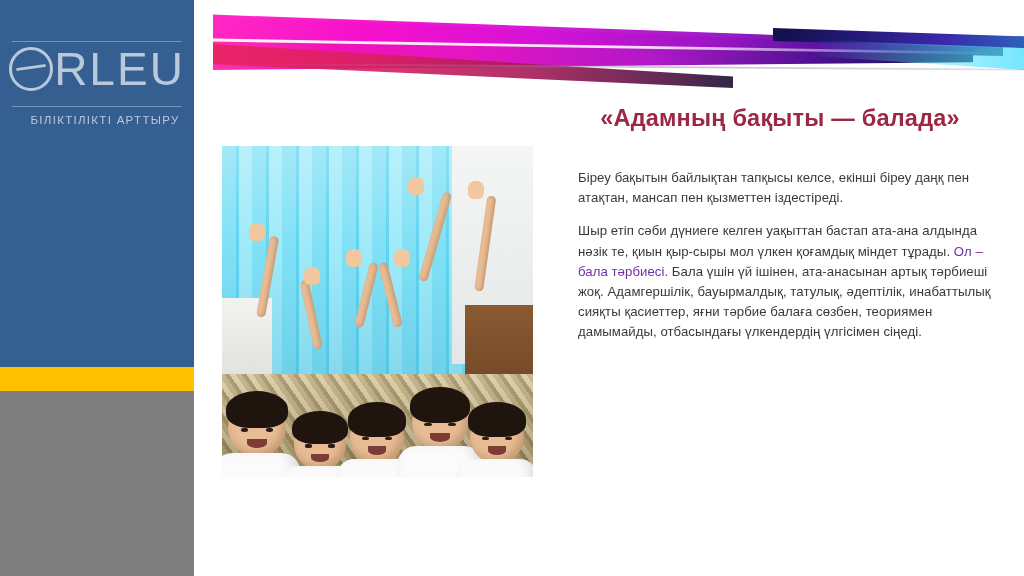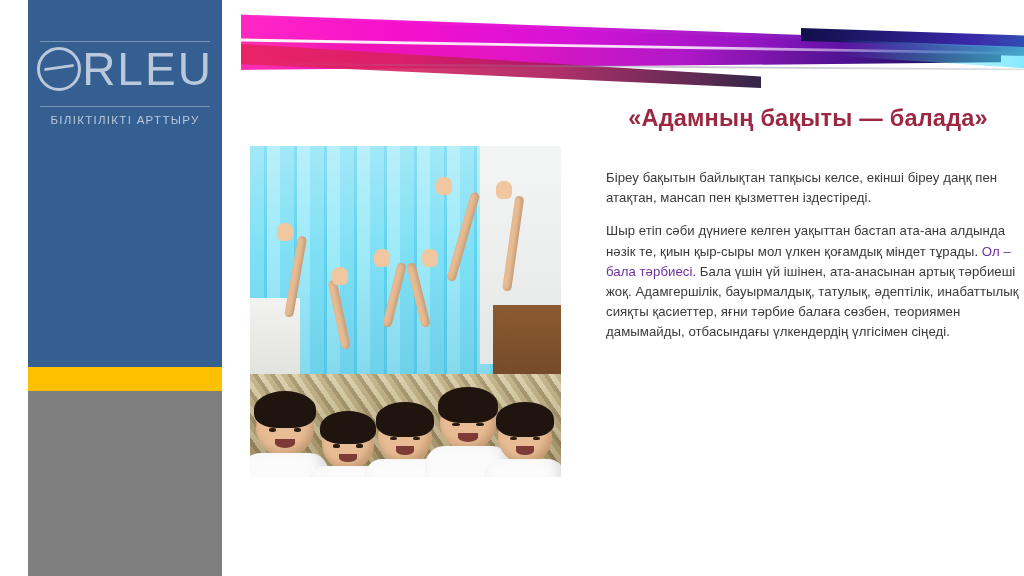--- a/index.html
+++ b/index.html
@@ -3,21 +3,21 @@
 <meta charset="utf-8">
 <style>
   html,body{margin:0;padding:0;}
   body{
     width:1024px;height:576px;
     background:#ffffff;
     font-family:"Liberation Sans","DejaVu Sans",sans-serif;
     overflow:hidden;
     position:relative;
   }
-  .slide{position:absolute;inset:0;background:#fff;overflow:hidden;margin-left:28px;}
+  .slide{position:absolute;inset:0;background:#fff;overflow:hidden;}
 
   
   .sidebar{position:absolute;left:0;top:0;width:194px;height:576px;}
   .sb-blue{position:absolute;left:0;top:0;width:194px;height:367px;background:#355e91;}
   .sb-yellow{position:absolute;left:0;top:367px;width:194px;height:24px;background:#ffc000;}
   .sb-gray{position:absolute;left:0;top:391px;width:194px;height:185px;background:#7f7f7f;}
 
   .sb-rule{position:absolute;left:12px;width:170px;height:1px;background:#8fa8c6;opacity:.75;}
   .sb-rule.top{top:41px;}
   .sb-rule.mid{top:106px;}
@@ -32,21 +32,21 @@
   .logo-otheta .ring{
     position:absolute;inset:0;border:3px solid #b9c8da;border-radius:50%;
     box-sizing:border-box;
   }
   .logo-otheta .bar{
     position:absolute;left:7px;top:19px;width:30px;height:3px;background:#b9c8da;
     border-radius:2px;transform:rotate(-8deg);
   }
   .logo-rest{font-size:46px;letter-spacing:2px;color:#b9c8da;}
 
-  .sb-sub{position:absolute;left:0;top:112px;width:194px;text-align:center;
+  .sb-sub{position:absolute;left:8px;top:112px;width:194px;text-align:center;
           color:#b9c8da;font-size:11.5px;letter-spacing:1.3px;line-height:1.55;}
 
   
   .banner{position:absolute;left:213px;top:0;width:811px;height:88px;overflow:hidden;background:#fff;}
   .swoosh{position:absolute;transform-origin:left center;}
 
   .s-a{
     left:0px;top:14px;width:760px;height:56px;
     background:linear-gradient(90deg,#ff2fb0 0%,#f012b8 16%,#e415c4 34%,#b018c8 58%,#4a1290 80%,#16124f 95%,#0a0a3a 100%);
     clip-path:polygon(0 4%,100% 60%,100% 86%,0 100%);

